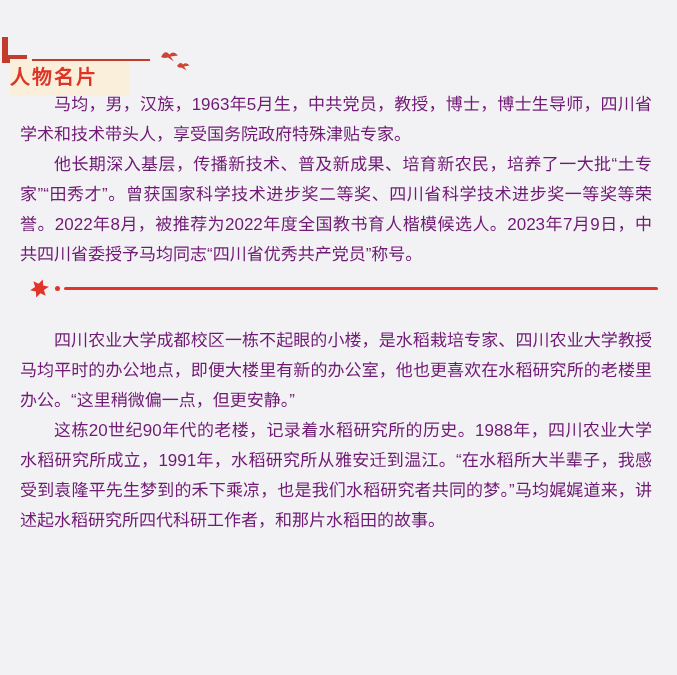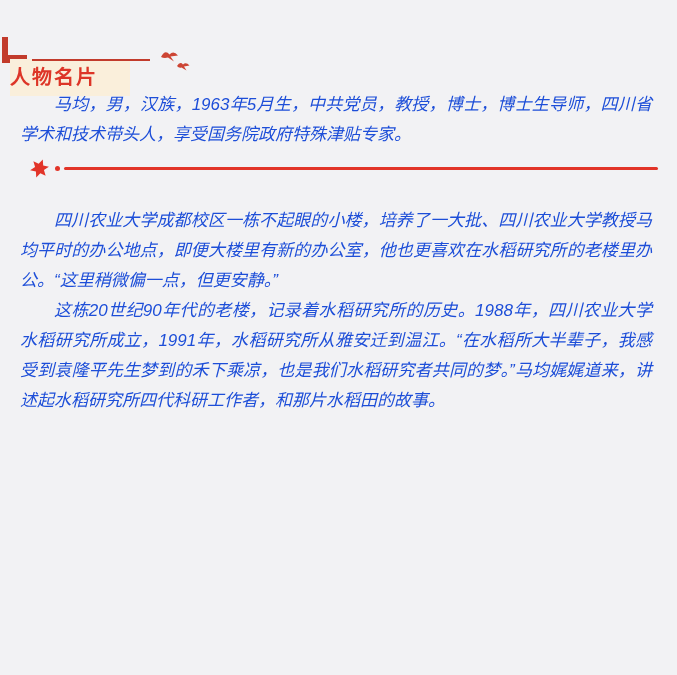--- a/index.html
+++ b/index.html
@@ -21,22 +21,22 @@
   .title-text{
     font-size:20px;font-weight:bold;color:#dd3527;letter-spacing:2px;
   }
   .title-underline{
     position:absolute;left:32px;top:59px;width:118px;height:2px;background:#c23b2c;
   }
   .birds{position:absolute;left:160px;top:48px;width:34px;height:26px;}
   
   .article{
     padding:0 25px 0 20px;
-    color:#1d4ed8;font-size:17px;line-height:30px;
-    text-align:justify;text-justify:inter-ideograph;font-style:italic;
+    color:#701a75;font-size:17px;line-height:30px;
+    text-align:justify;text-justify:inter-ideograph;
   }
   .article p{margin:0;text-indent:2em;}
   .block-1{margin-top:10px;}
   .block-2{margin-top:28px;}
   
   .divider{
     display:flex;align-items:center;
     margin:8px 19px 0 30px;height:20px;
   }
   .divider .star{width:19px;height:19px;flex:0 0 auto;}
@@ -56,26 +56,27 @@
   </div>
   <div class="title-underline"></div>
   <svg class="birds" viewBox="0 0 34 26" aria-hidden="true">
     <path fill="#cd4534" d="M1 9 Q5 1 9.5 6.5 Q13.5 2 18 7.5 L10.5 8.5 L14 13.5 L8 9.5 Q4 10.5 1 9 Z"></path>
     <path fill="#cd4534" d="M17 18 Q20 13 23 16.5 Q26 13.5 29.5 17.5 L24 18.5 L26.5 22.5 L21.5 19.5 Q19 20.5 17 18 Z"></path>
   </svg>
 </div>
 
 <div class="article block-1">
   <p>马均，男，汉族，1963年5月生，中共党员，教授，博士，博士生导师，四川省学术和技术带头人，享受国务院政府特殊津贴专家。</p>
+  <p>他长期深入基层，传播新技术、普及新成果、培育新农民，培养了一大批“土专家”“田秀才”。曾获国家科学技术进步奖二等奖、四川省科学技术进步奖一等奖等荣誉。2022年8月，被推荐为2022年度全国教书育人楷模候选人。2023年7月9日，中共四川省委授予马均同志“四川省优秀共产党员”称号。</p>
 </div>
 
 <div class="divider">
   <svg class="star" viewBox="0 0 18 18" aria-hidden="true">
     <polygon fill="#e23428" points="17.9,7.4 13.2,10.5 14.8,15.9 9.8,13.4 5.9,17.5 5.6,11.9 0.1,10.6 4.8,7.5 3.2,2.1 8.2,4.6 12.1,0.5 12.5,6.1"></polygon>
   </svg>
   <span class="dot"></span>
   <span class="line"></span>
 </div>
 
 <div class="article block-2">
-  <p>四川农业大学成都校区一栋不起眼的小楼，培养了一大批、四川农业大学教授马均平时的办公地点，即便大楼里有新的办公室，他也更喜欢在水稻研究所的老楼里办公。“这里稍微偏一点，但更安静。”</p>
+  <p>四川农业大学成都校区一栋不起眼的小楼，是水稻栽培专家、四川农业大学教授马均平时的办公地点，即便大楼里有新的办公室，他也更喜欢在水稻研究所的老楼里办公。“这里稍微偏一点，但更安静。”</p>
   <p>这栋20世纪90年代的老楼，记录着水稻研究所的历史。1988年，四川农业大学水稻研究所成立，1991年，水稻研究所从雅安迁到温江。“在水稻所大半辈子，我感受到袁隆平先生梦到的禾下乘凉，也是我们水稻研究者共同的梦。”马均娓娓道来，讲述起水稻研究所四代科研工作者，和那片水稻田的故事。</p>
 </div>
 
 </body></html>

